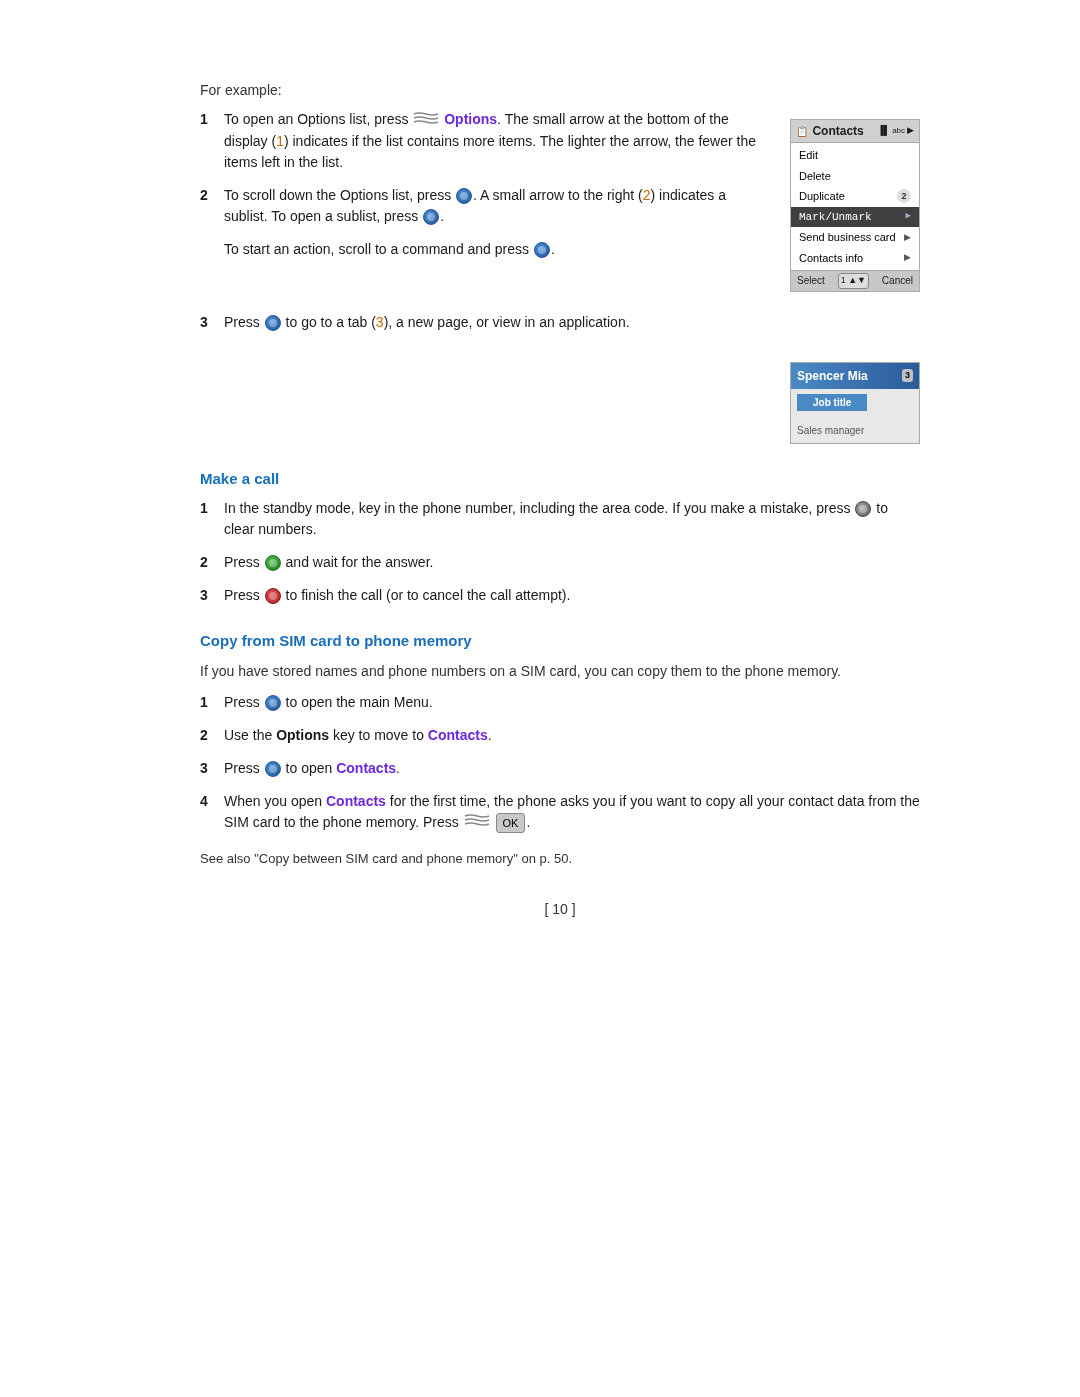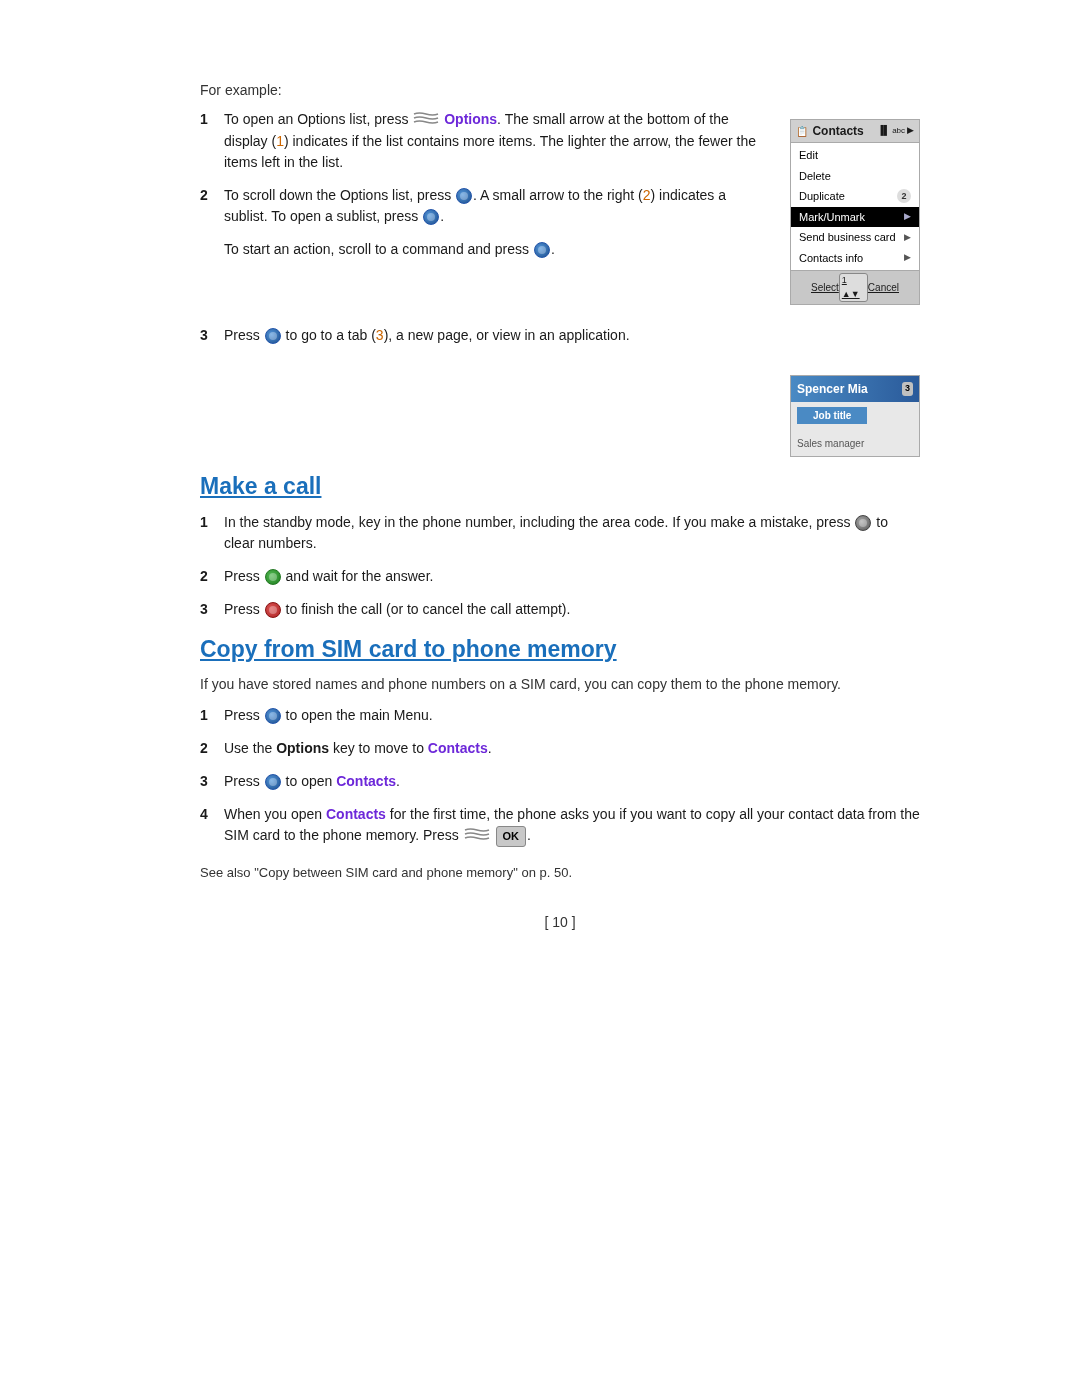--- a/index.html
+++ b/index.html
@@ -117,42 +117,42 @@
     .phone-menu-item {
       padding: 2px 8px;
       font-size: 11px;
       color: #000;
       display: flex;
       justify-content: space-between;
       align-items: center;
     }
 
     .phone-menu-item.selected {
-      background: #000000;
+      background: #404040;
       color: #fff;
+      font-family: Liberation Mono, monospace;
     }
 
     .phone-menu-item .item-arrow {
       color: #555;
       font-size: 9px;
     }
 
     .phone-menu-item.selected .item-arrow {
       color: #aac;
     }
 
     .phone-footer {
       background: #c8c8c8;
       display: flex;
       justify-content: space-between;
       align-items: center;
-      padding: 2px 20px;
+      padding: 2px 6px;
       border-top: 1px solid #aaa;
       font-size: 10px;
-      text-decoration: underline;
     }
 
     
     .phone-screen-card {
       width: 130px;
       flex-shrink: 0;
       border: 1px solid #aaa;
       font-size: 11px;
       font-family: Arial, sans-serif;
       margin-top: 50px;
@@ -193,25 +193,25 @@
     }
 
     .card-job-value {
       font-size: 10px;
       color: #555;
       margin-top: 12px;
     }
 
     
     .section-heading {
-      font-size: 23px;
+      font-size: 15px;
       font-weight: bold;
       color: #1a6fbb;
       margin-bottom: 8px;
-      text-decoration: underline;
+      margin-top: 24px;
     }
 
     .section-intro {
       font-size: 14px;
       color: #333;
       margin-bottom: 10px;
       line-height: 1.5;
     }
 
     
@@ -258,21 +258,21 @@
       background: rgba(255,255,255,0.3);
     }
 
     .ok-button {
       display: inline-block;
       background: #c8c8c8;
       border: 1px solid #888;
       border-radius: 3px;
       padding: 1px 6px;
       font-size: 11px;
-      font-weight: bold;
+      font-weight: normal;
       color: #000;
       vertical-align: middle;
       margin: 0 1px;
     }
 
     .see-also {
       font-size: 13px;
       color: #333;
       margin-top: 16px;
       line-height: 1.5;

